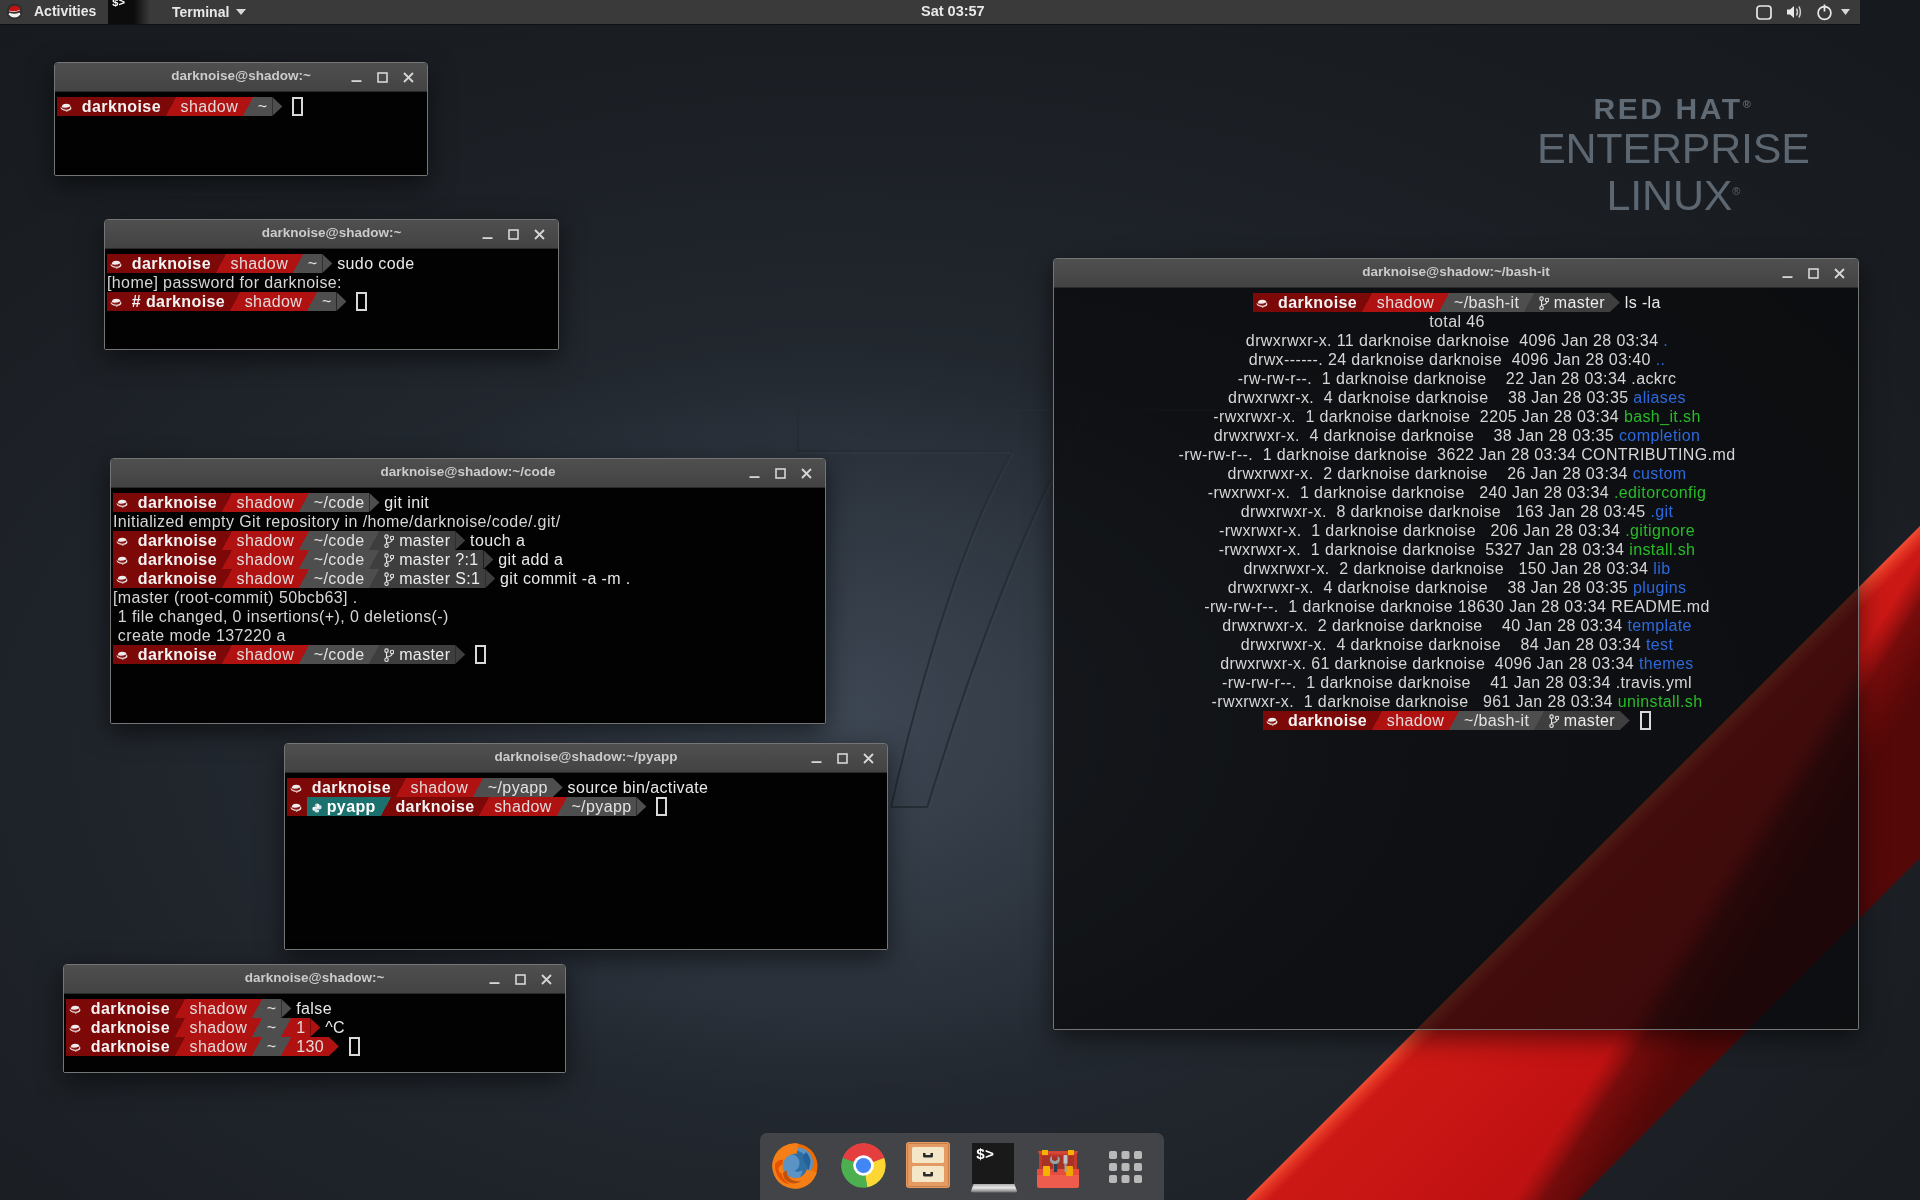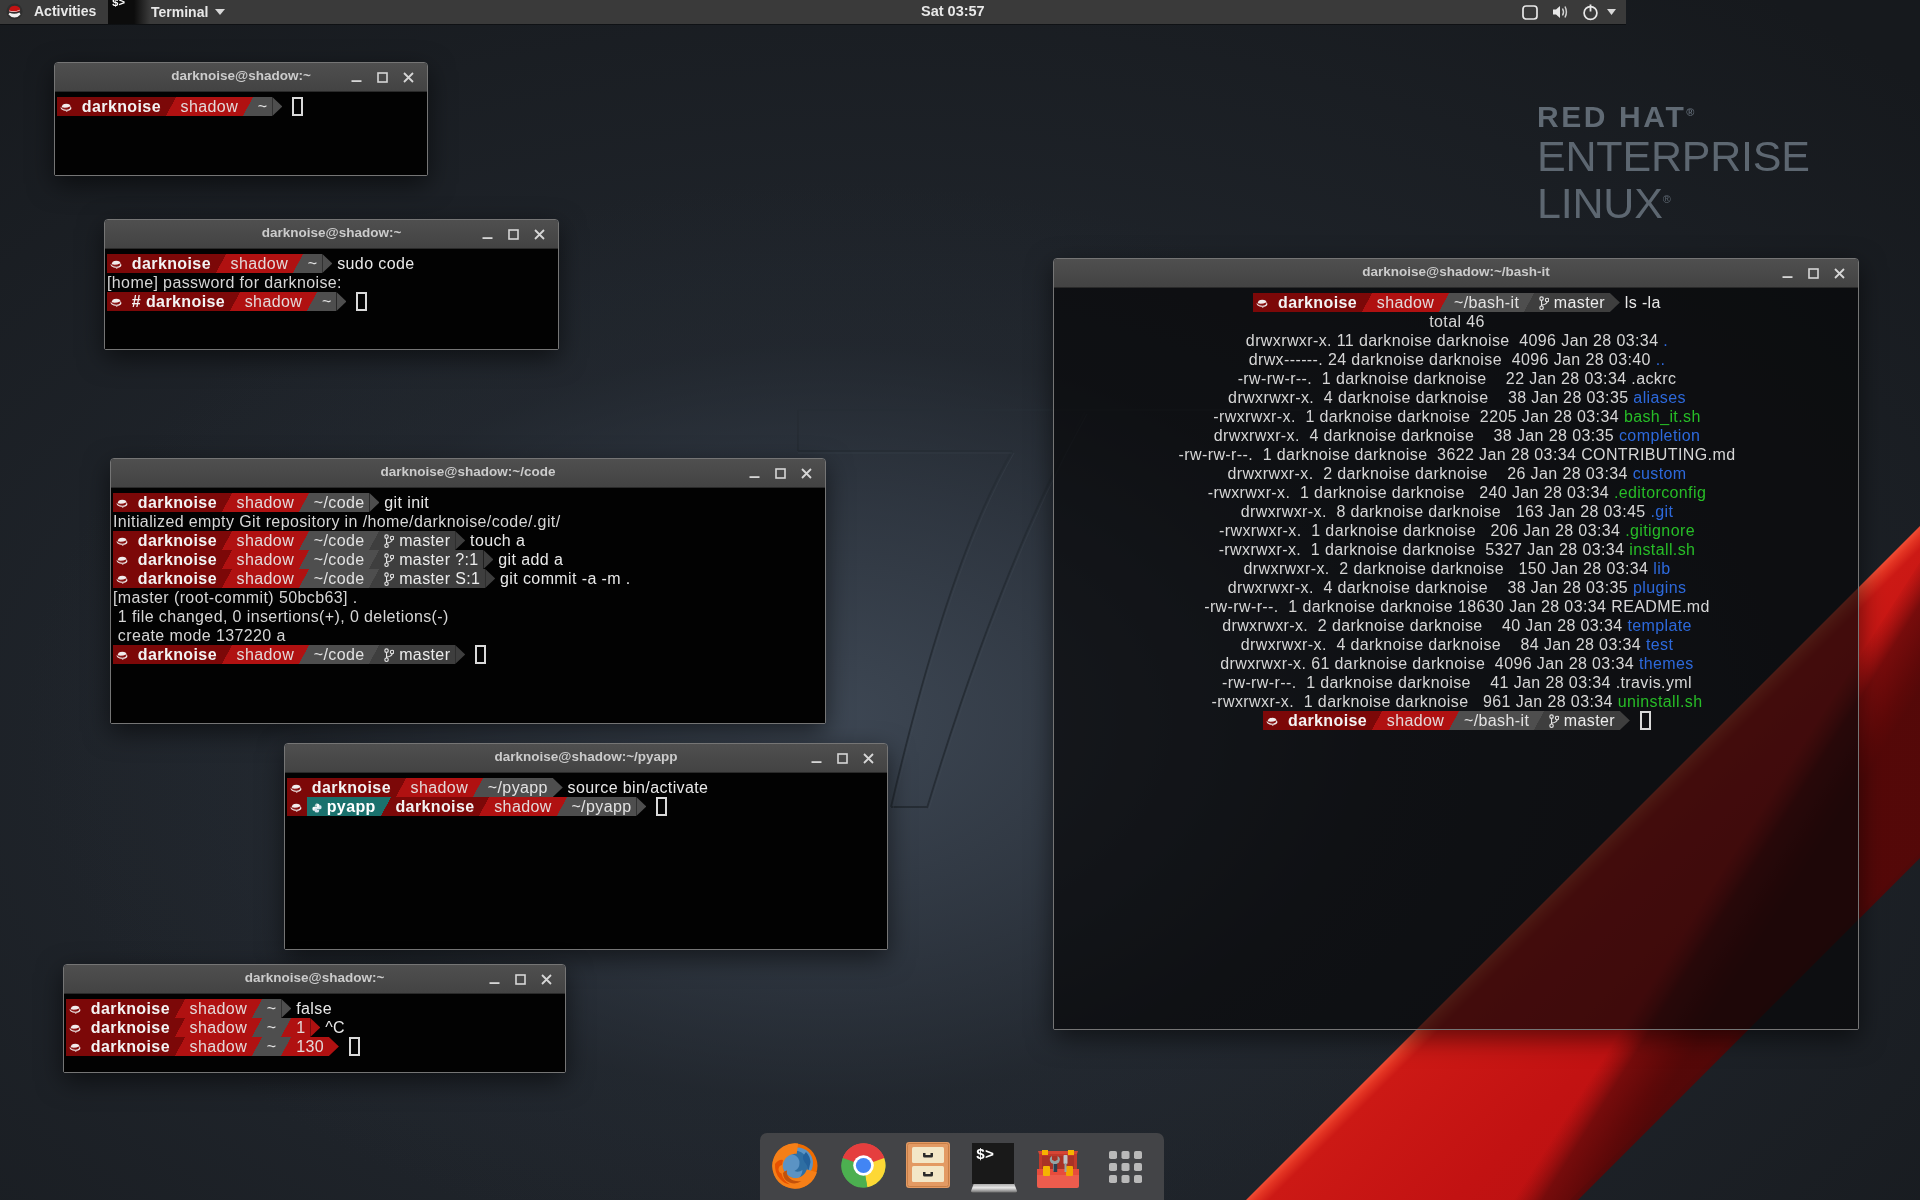--- a/index.html
+++ b/index.html
@@ -4,30 +4,30 @@
 #screen{position:relative;width:1920px;height:1200px;overflow:hidden;
  background:
   radial-gradient(ellipse 800px 540px at 43% 60%, rgba(64,74,87,.9) 0%, rgba(50,58,69,.8) 40%, rgba(36,42,50,.4) 70%, rgba(28,32,38,0) 100%),
   radial-gradient(ellipse 1500px 950px at 45% 63%, rgba(41,48,57,.85) 0%, rgba(36,42,50,.6) 52%, rgba(26,30,36,0) 100%),
   #16191d;
  font-family:"Liberation Sans",sans-serif;}
 #wall{display:block}
 .row svg{display:inline-block;vertical-align:-2.5px}
 #wall{position:absolute;left:0;top:0;}
 
-#logo{position:absolute;left:1537px;top:100px;color:#5d6771;}
+#logo{position:absolute;left:1537px;top:92px;color:#5d6771;text-align:center;}
 #logo .rh{font-size:30px;font-weight:bold;letter-spacing:2.6px;color:#606a74;}
 #logo .en{font-size:43px;font-weight:400;letter-spacing:-0.2px;line-height:43px;margin-top:1px;}
 #logo sup{font-size:11px;}
 
-#topbar{position:absolute;left:0;top:0;width:1626px;height:24px;background:#3a3a3a;color:#e8e8e8;font-size:13px;font-weight:bold;box-shadow:0 1px 0 rgba(0,0,0,.4);text-align:right;}
+#topbar{position:absolute;left:0;top:0;width:1860px;height:24px;background:#3a3a3a;color:#e8e8e8;font-size:13px;font-weight:bold;box-shadow:0 1px 0 rgba(0,0,0,.4);text-align:right;}
 #topbar .act{position:absolute;left:34px;top:3px;font-size:14px;}
 #topbar .fed{position:absolute;left:6px;top:3px;}
 #topbar .appbtn{position:absolute;left:108px;top:0;height:24px;padding:0;display:flex;align-items:center;}
-#topbar .appname{margin-left:1px;font-size:14px;}
+#topbar .appname{margin-left:22px;font-size:14px;}
 #topbar .clock{position:absolute;left:921px;top:3px;font-size:14.5px;}
 #topbar .sysicons{position:absolute;right:10px;top:0;height:24px;display:flex;align-items:center;}
 
 .win{position:absolute;border:1px solid #757575;border-radius:4px 4px 2px 2px;box-shadow:0 8px 26px rgba(0,0,0,.55);}
 .tb{height:28px;background:linear-gradient(#4f4f4f,#434343);border-bottom:1px solid #2a2a2a;position:relative;color:#cbcbcb;font-size:13.5px;font-weight:bold;border-radius:3px 3px 0 0;}
 .tb .t{position:absolute;left:0;right:0;top:5px;text-align:center;}
 .btns{position:absolute;right:0;top:0;height:28px;display:flex;}
 .btns{right:6px;}
 .btns span{width:26px;height:28px;display:flex;align-items:center;justify-content:center;}
 .term{position:absolute;left:0;right:0;bottom:0;top:29px;background:#020202;padding:5px 0 0 2px;overflow:hidden;

